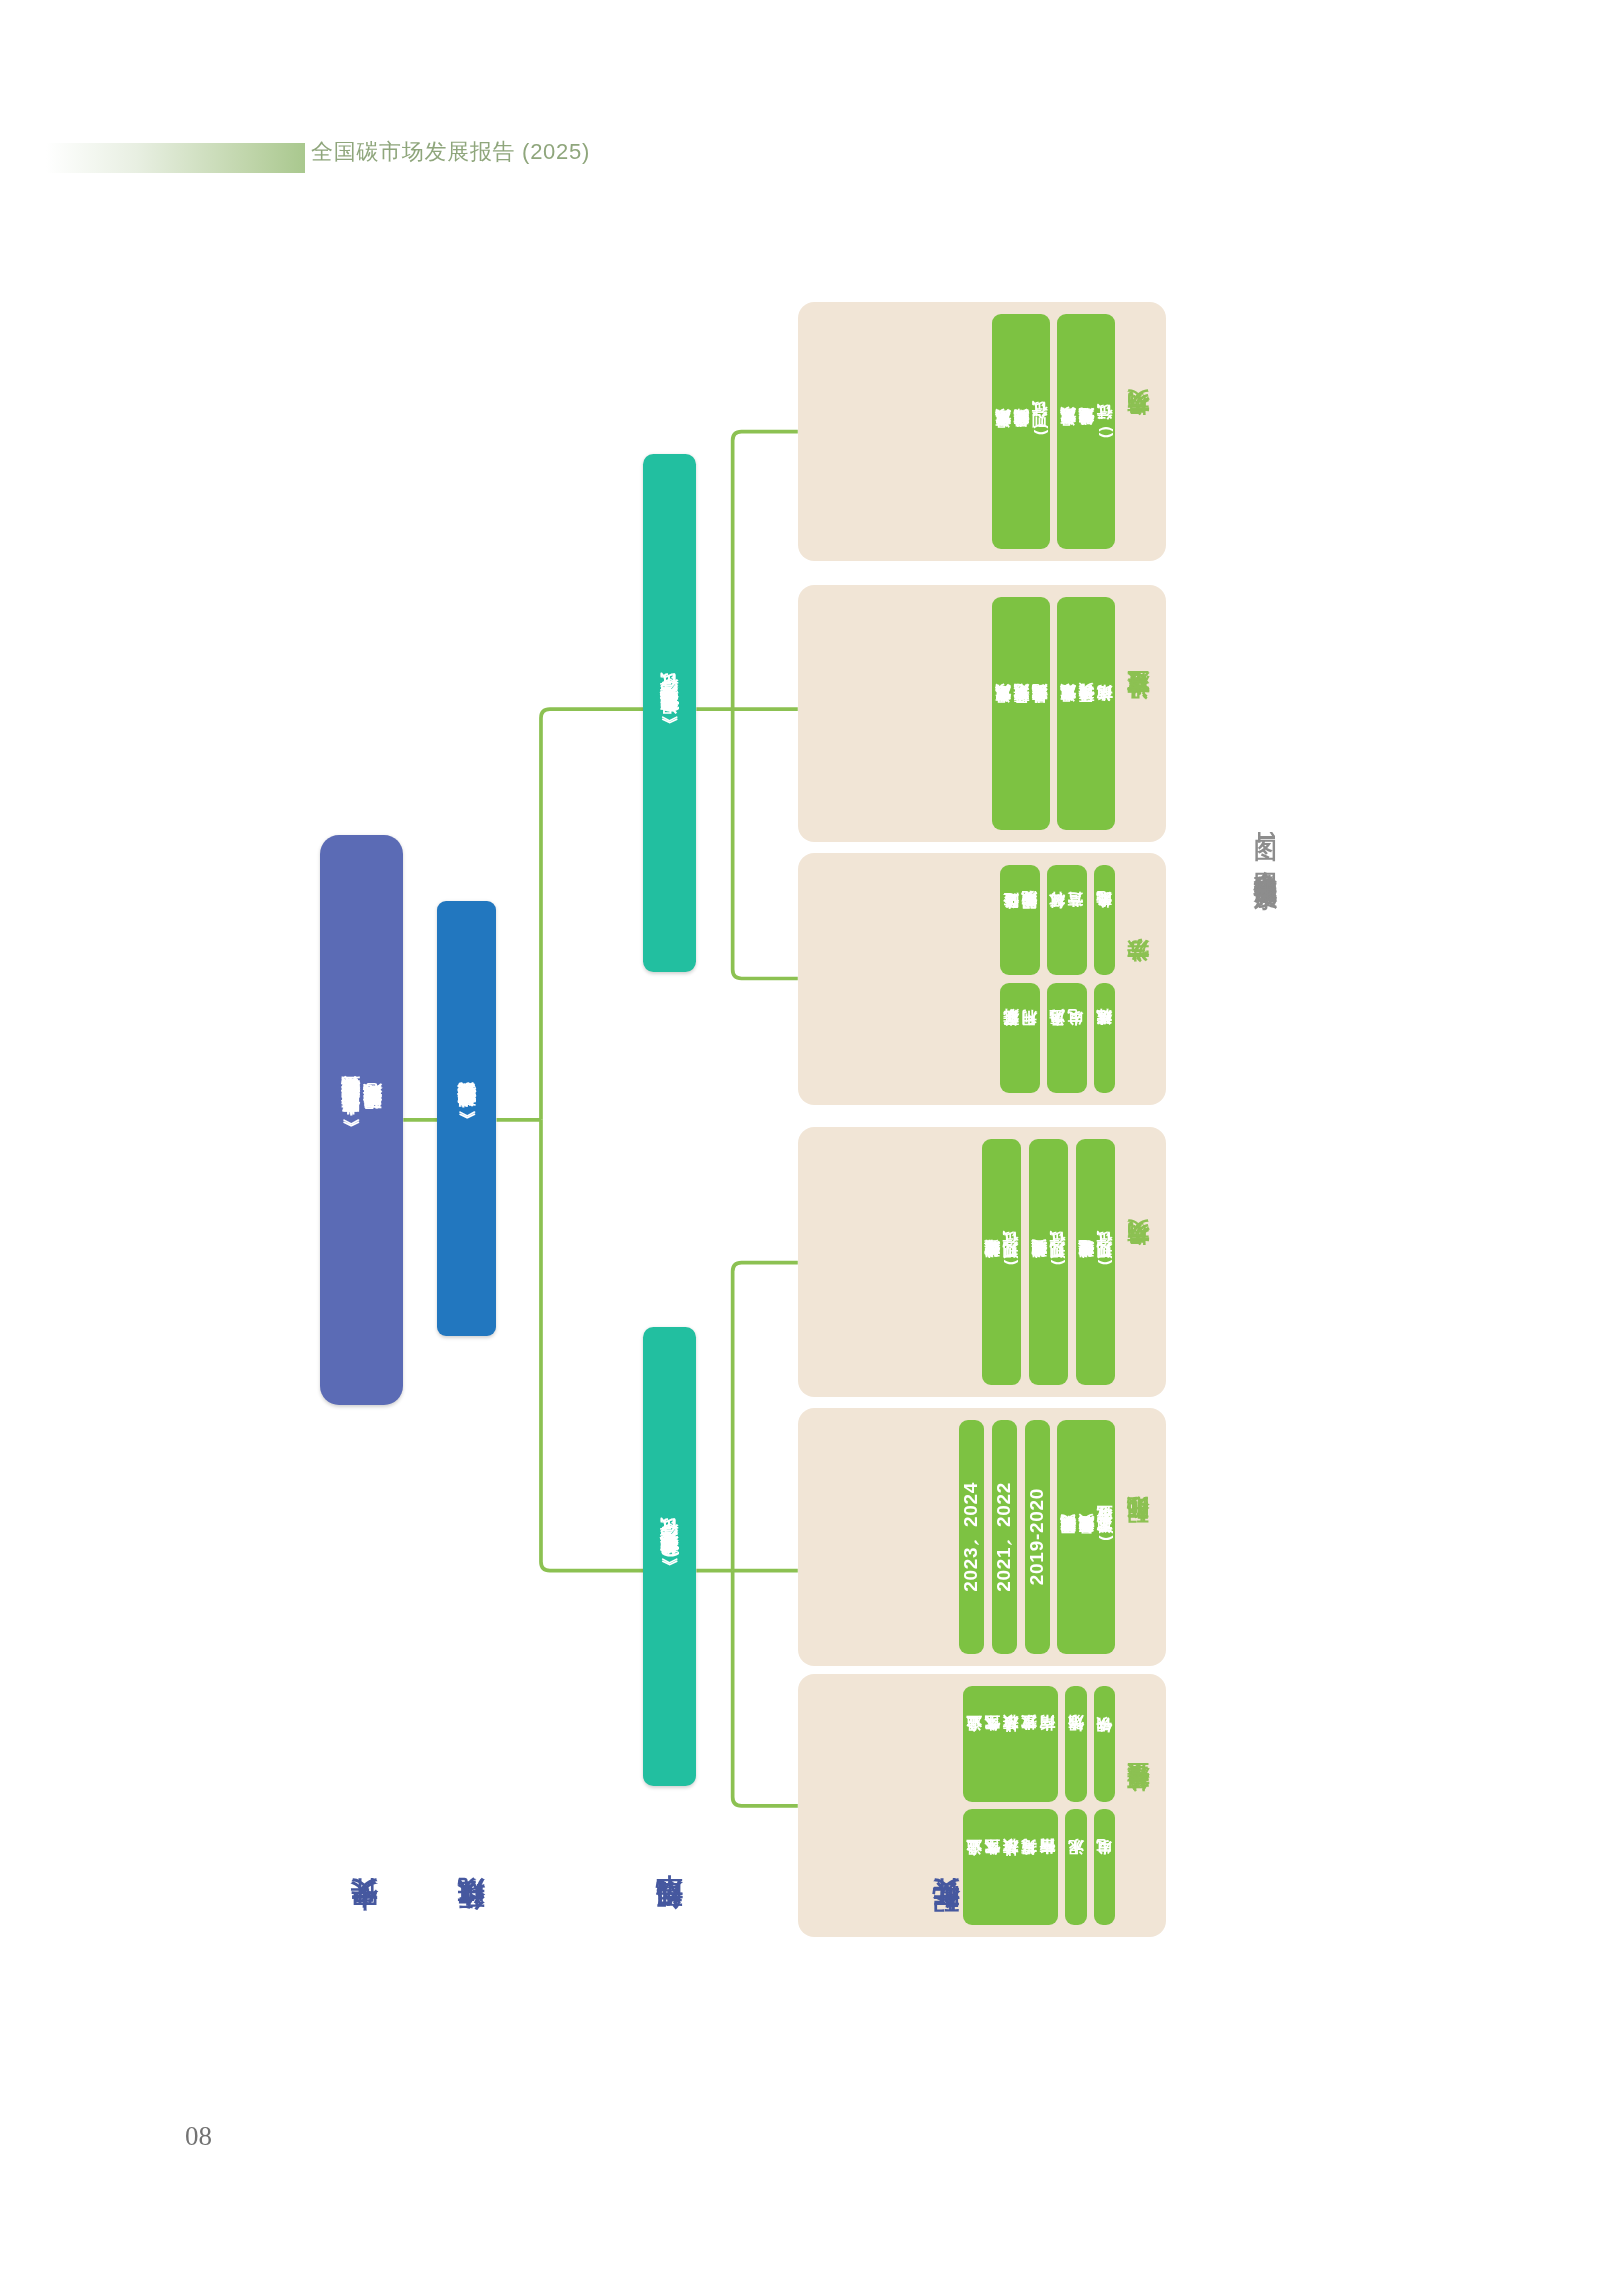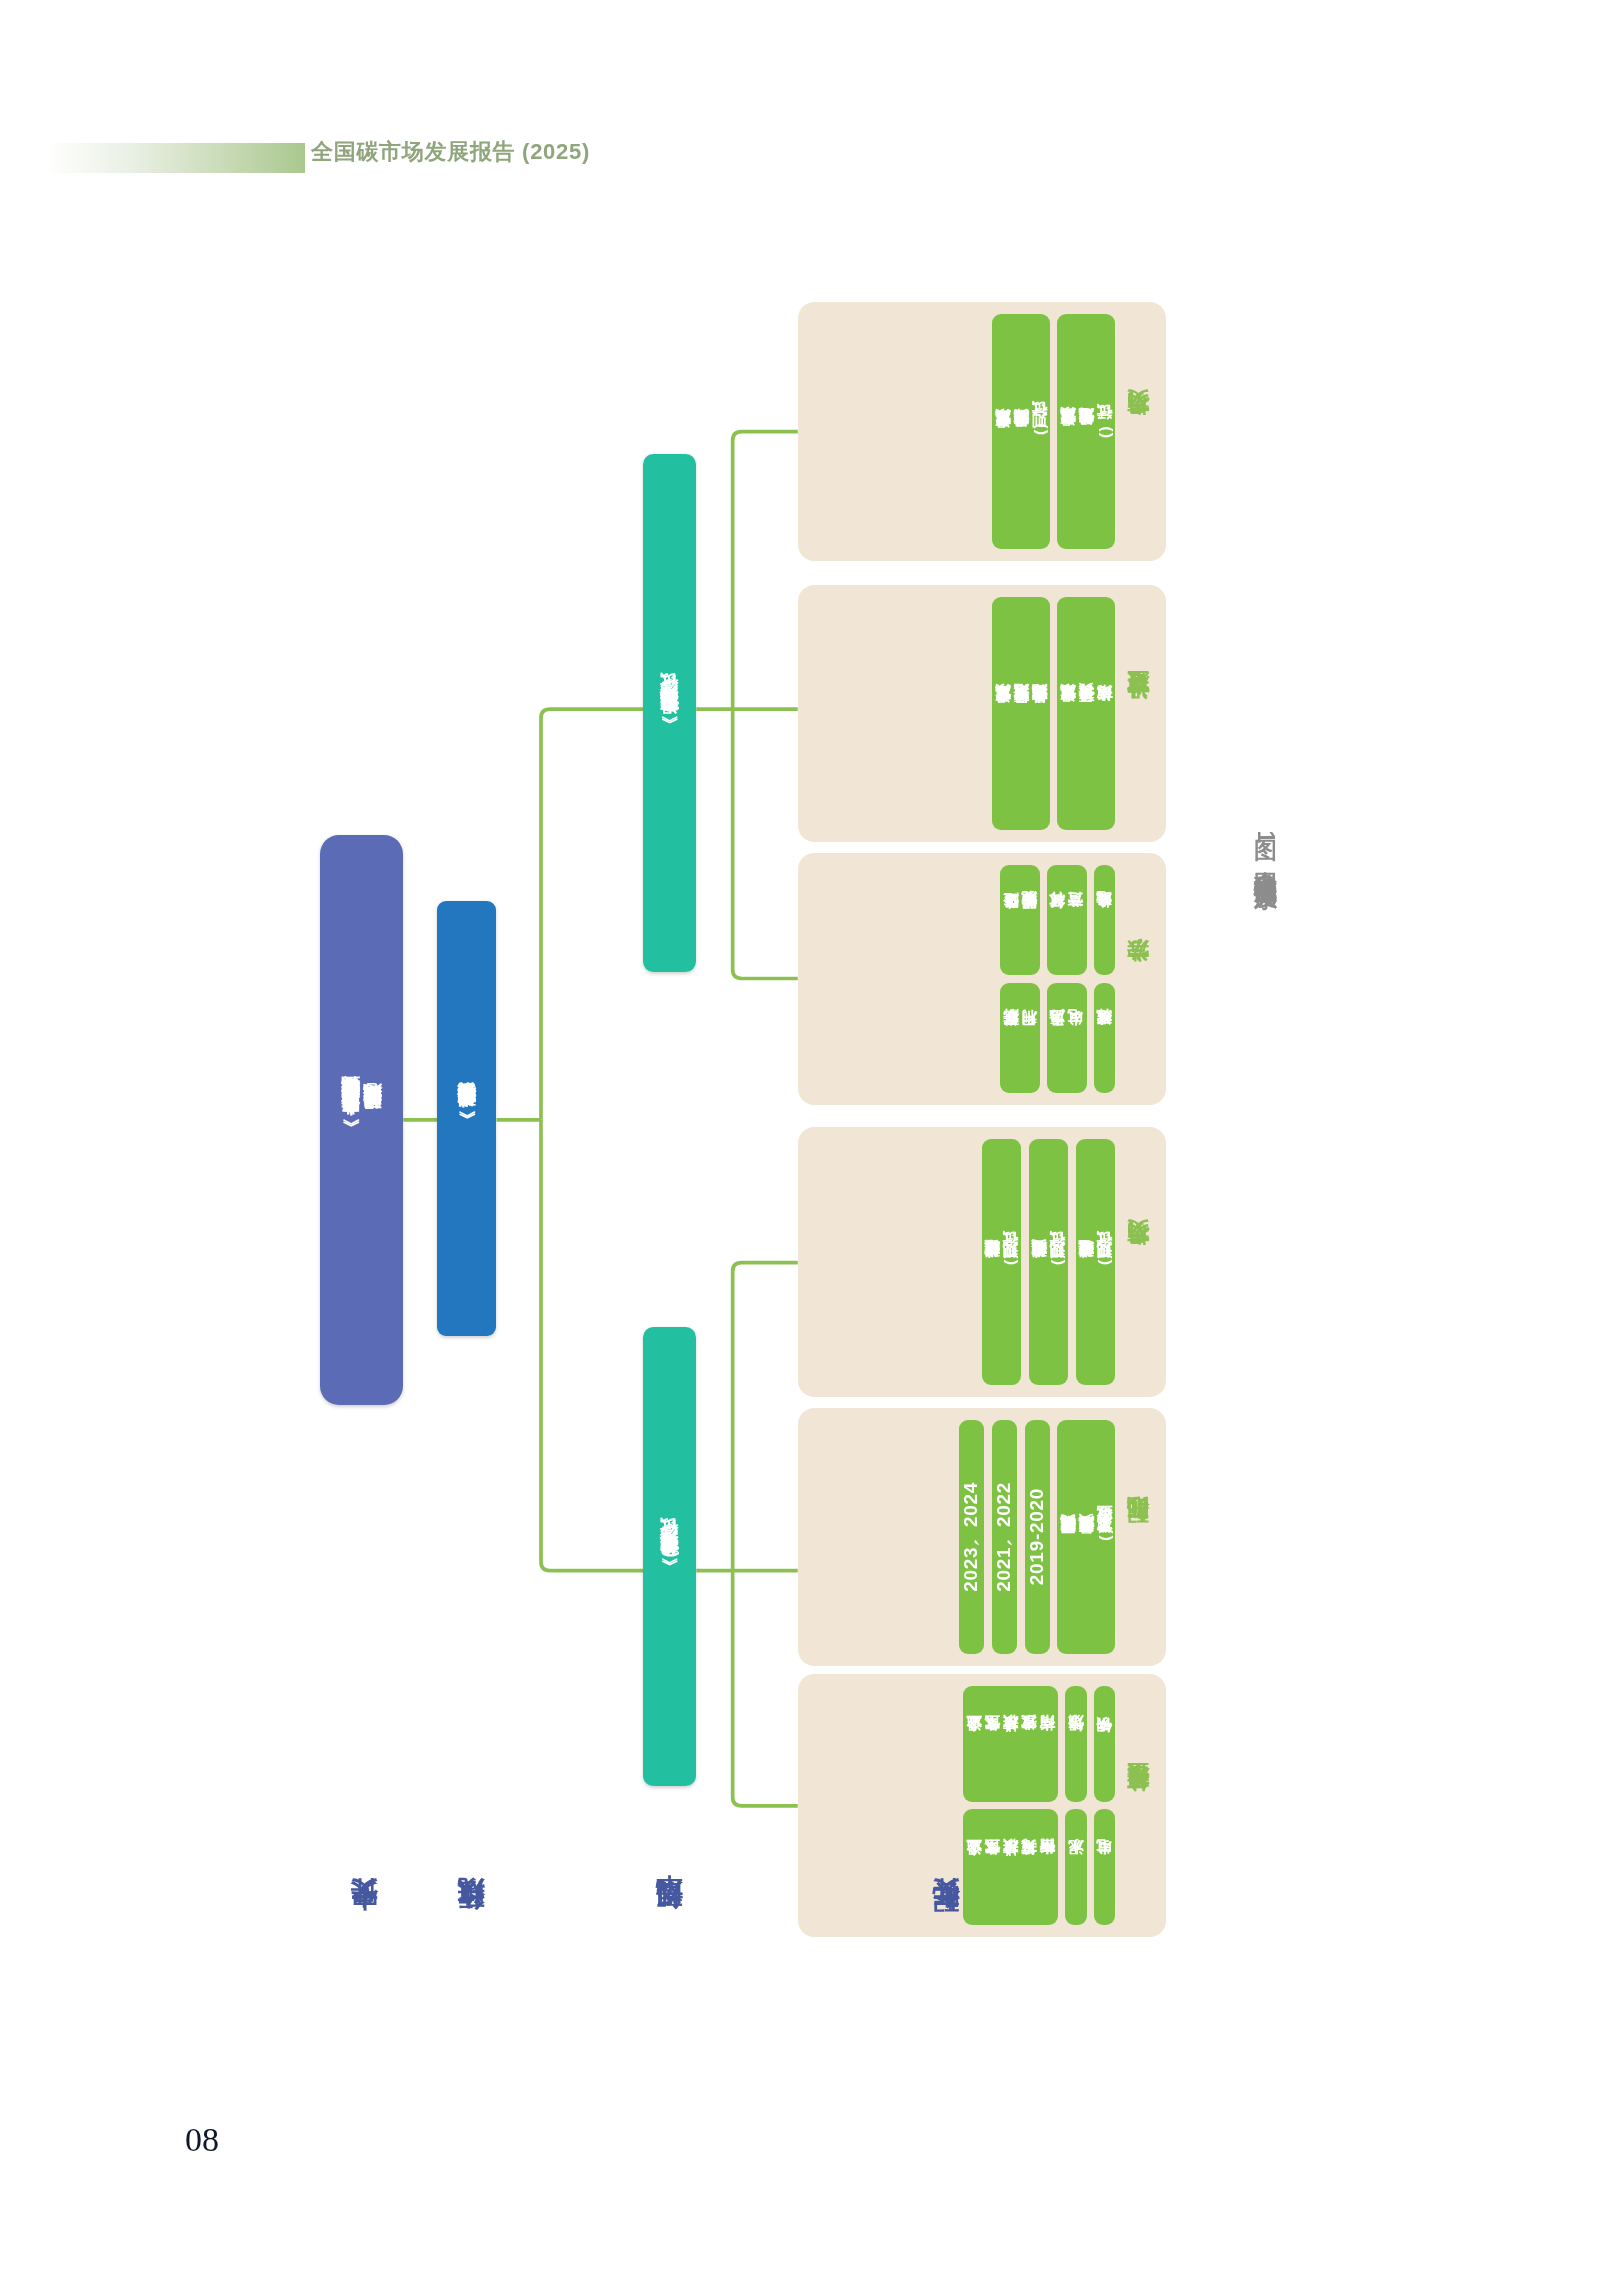--- a/index.html
+++ b/index.html
@@ -3,33 +3,33 @@
 <meta charset="utf-8">
 <style>
   html,body{margin:0;padding:0;}
   body{
     width:1617px;height:2273px;
     background:#ffffff;
     font-family:"Liberation Sans","DejaVu Sans",sans-serif;
     position:relative;overflow:hidden;
   }
   
-  #header{position:absolute;left:0;top:133px;width:100%;height:52px;font-weight:bold;}
+  #header{position:absolute;left:0;top:133px;width:100%;height:52px;}
   #header-bar{
     position:absolute;left:46px;top:10.4px;width:259px;height:30px;
     background:linear-gradient(to right,#ffffff 0%,#e8efe2 35%,#bed4a8 80%,#a9c88e 100%);
   }
   #header-title{
     position:absolute;left:311px;top:4.4px;
     font-size:22px;color:#8fa67c;letter-spacing:0.7px;white-space:nowrap;
   }
   
   #page-number{
     position:absolute;left:185px;top:2121px;
-    font-size:34px;color:#0f172a;font-family:"Liberation Serif","DejaVu Serif",serif;
+    font-size:27px;color:#737373;font-family:"Liberation Serif","DejaVu Serif",serif;
   }
   
   #figure-caption{
     position:absolute;left:1251px;top:821px;
     writing-mode:vertical-rl;
     font-size:23px;font-weight:bold;color:#8d8d8d;letter-spacing:1.5px;
     white-space:nowrap;
   }
   
   #diagram{position:absolute;left:0;top:0;width:1617px;height:2273px;}

